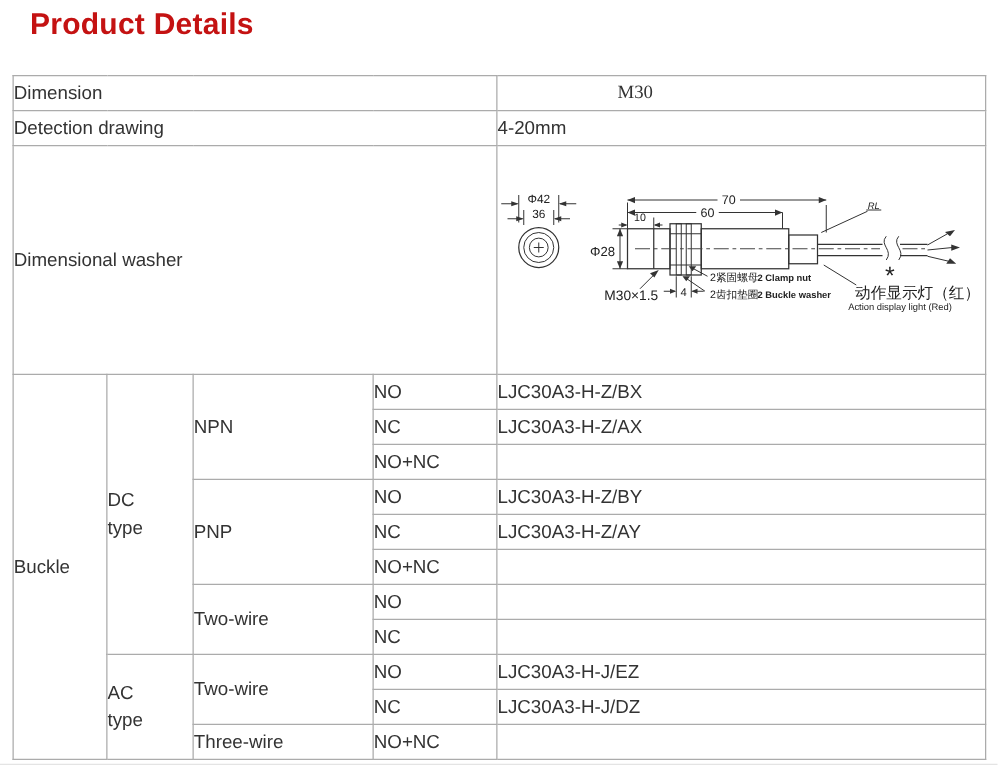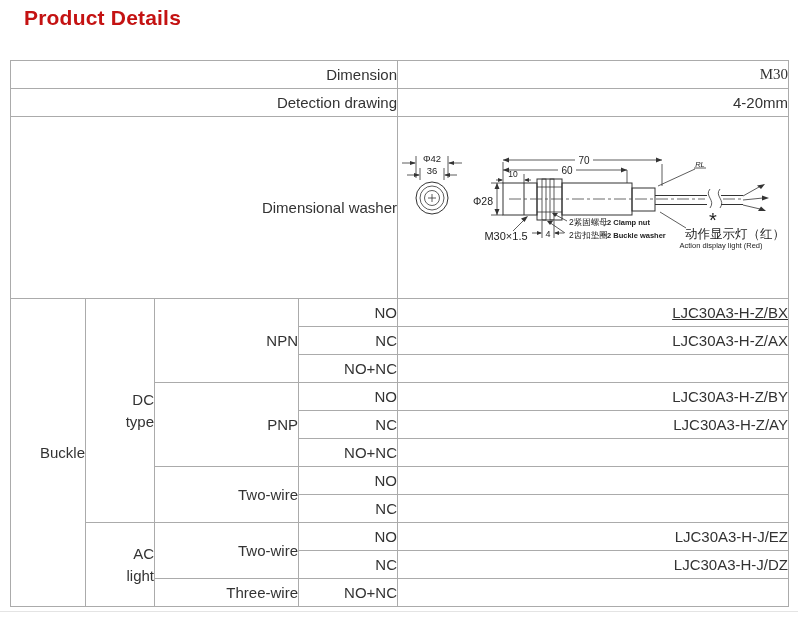--- a/index.html
+++ b/index.html
@@ -5,37 +5,37 @@
   html,body{margin:0;padding:0;background:#fff;}
   body{
     position:relative;
     width:798px;height:617px;
     font-family:"Liberation Sans", sans-serif;
     color:#333;
     overflow:hidden;
   }
   .page-title{
     position:absolute;left:24px;top:6px;
-    font-size:21px;font-weight:bold;color:#c41212;
+    font-size:24px;font-weight:bold;color:#c41212;
     letter-spacing:.2px;
   }
   table.spec{
     position:absolute;left:10px;top:60px;
     width:778px;border-collapse:collapse;table-layout:fixed;
   }
   table.spec td{
     border:1px solid #ababab;
     font-size:15px;color:#333;
-    text-align:right;vertical-align:middle;
+    text-align:left;vertical-align:middle;
     padding:0;overflow:hidden;
   }
   tr.h28{height:28px;}
   tr.hdraw{height:180px;}
   .cell-m30{padding-left:96px !important;font-family:Liberation Serif, serif;}
-  .red-model{color:#d22020;text-decoration:underline;}
+  .red-model{color:#d22020;}
   .wrap-narrow{display:inline-block;width:2.9em;line-height:1.45;}
   .draw-cell{padding:0 !important;}
   svg text{fill:#222;font-family:"Liberation Sans",sans-serif;}
   svg .ln{stroke:#333;stroke-width:1;fill:none;}
   svg .thin{stroke:#333;stroke-width:0.8;fill:none;}
   svg .cl{stroke:#444;stroke-width:0.8;fill:none;stroke-dasharray:12 3 3 3;}
   svg .arr{fill:#333;stroke:none;}
   .bottom-rule{
     position:absolute;left:0;top:611px;width:798px;height:1px;
     background:#e4e4e4;
@@ -225,21 +225,21 @@
   <tr class="h28">
     <td rowspan="2">Two-wire</td>
     <td>NO</td>
     <td></td>
   </tr>
   <tr class="h28">
     <td>NC</td>
     <td></td>
   </tr>
   <tr class="h28">
-    <td rowspan="3"><span class="wrap-narrow">AC light</span></td>
+    <td rowspan="3"><span class="wrap-narrow">AC type</span></td>
     <td rowspan="2">Two-wire</td>
     <td>NO</td>
     <td>LJC30A3-H-J/EZ</td>
   </tr>
   <tr class="h28">
     <td>NC</td>
     <td>LJC30A3-H-J/DZ</td>
   </tr>
   <tr class="h28">
     <td>Three-wire</td>

